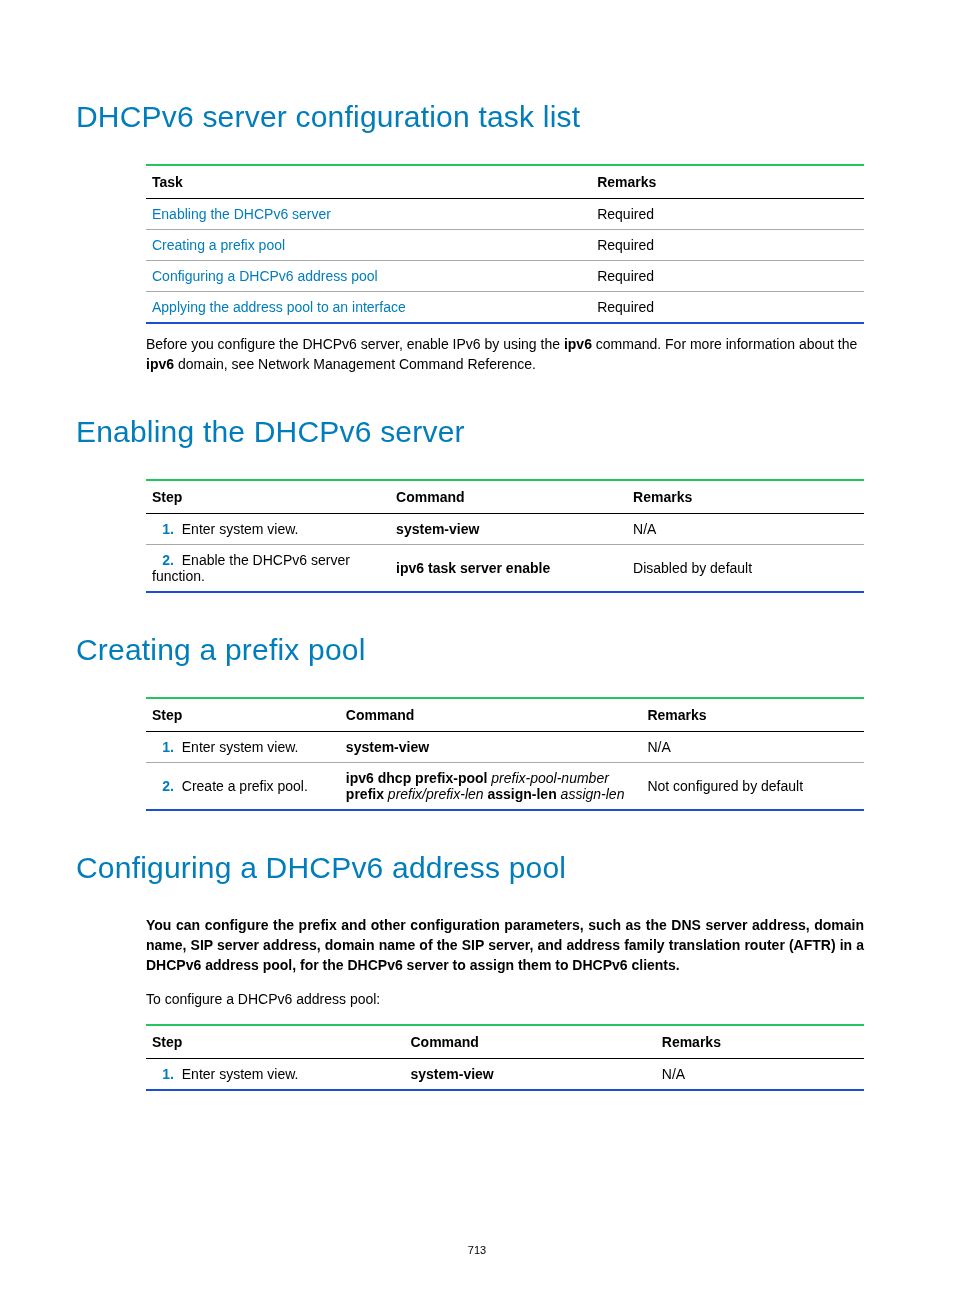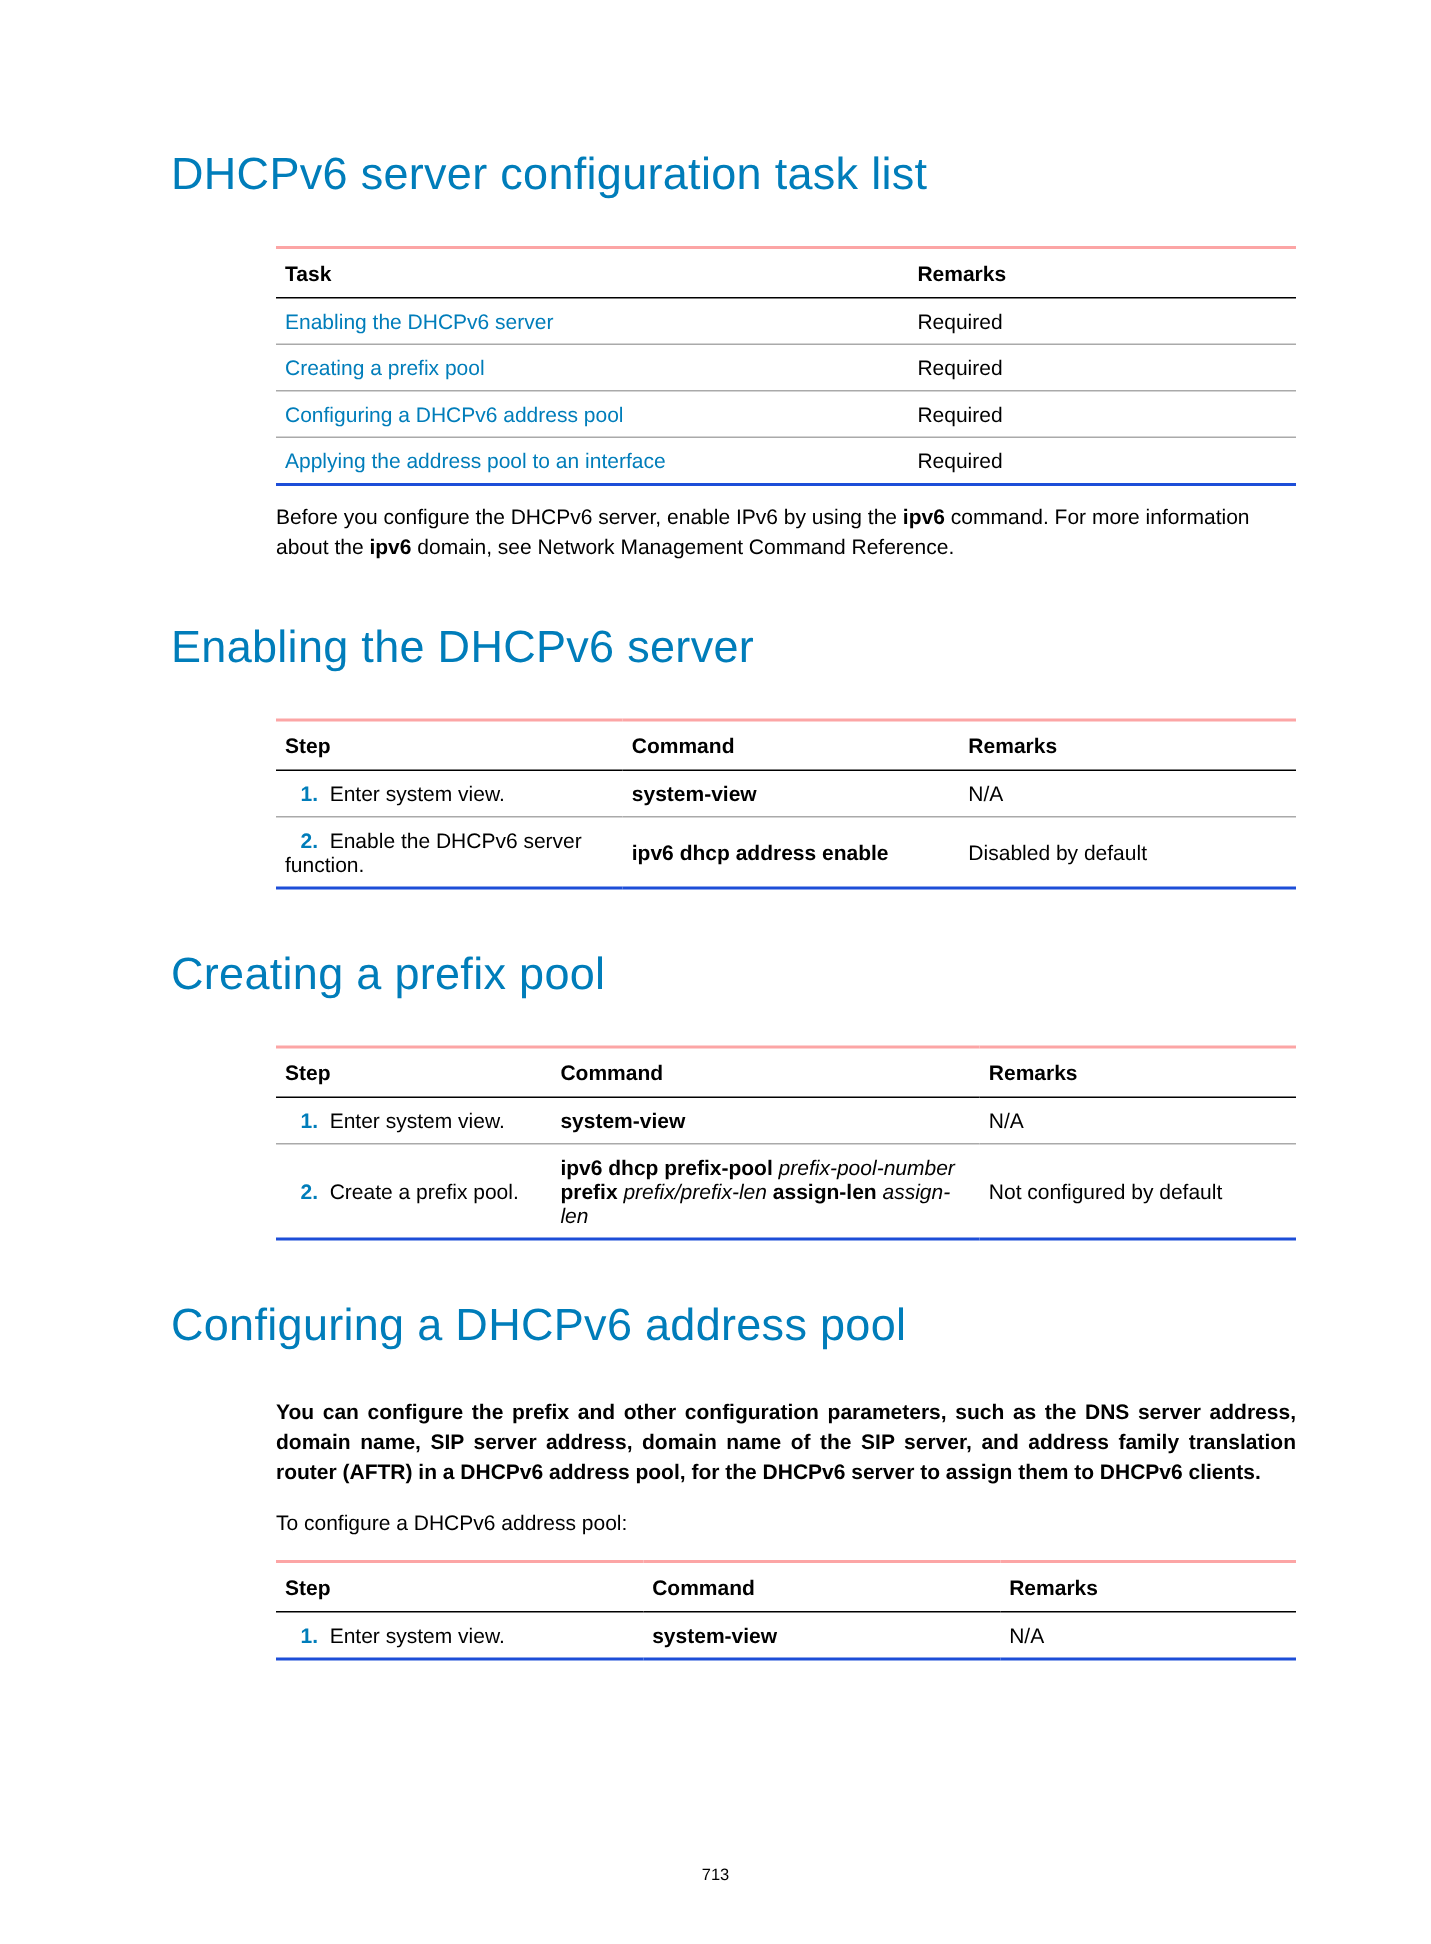--- a/index.html
+++ b/index.html
@@ -7,21 +7,21 @@
     padding: 0;
     font-family: "Futura", "Century Gothic", "Trebuchet MS", Arial, sans-serif;
     background: #fff;
     color: #000;
   }
   .page {
     width: 954px;
     height: 1296px;
     position: relative;
     box-sizing: border-box;
-    padding: 100px 90px 60px 114px;
+    padding: 100px 90px 60px 76px;
   }
   h1 {
     color: #007dba;
     font-weight: 400;
     font-size: 30px;
     margin: 0 0 30px 0;
     letter-spacing: 0.2px;
   }
   h1.tight { margin-top: 40px; }
   .body-text {
@@ -35,21 +35,21 @@
   .bold { font-weight: 700; }
   .italic { }
   table {
     border-collapse: collapse;
     width: calc(100% - 70px);
     margin-left: 70px;
     margin-bottom: 10px;
     font-size: 14px;
   }
   table thead tr {
-    border-top: 2px solid #fca5a5;
+    border-top: 2px solid #22c55e;
     border-bottom: 1.5px solid #000;
   }
   table tbody tr {
     border-bottom: 1px solid #aaa;
   }
   table tbody tr:last-child {
     border-bottom: 2px solid #1d4ed8;
   }
   table th {
     text-align: left;
@@ -141,21 +141,21 @@
     </tr>
       </thead>
     <tbody>
       <tr>
         <td class="step-cell"><span class="step-num">1.</span>&nbsp;&nbsp;<span>Enter system view.</span></td>
         <td><span class="cmd-bold">system-view</span></td>
         <td>N/A</td>
       </tr>
       <tr>
         <td class="step-cell"><span class="step-num">2.</span>&nbsp;&nbsp;<span>Enable the DHCPv6 server function.</span></td>
-        <td><span class="cmd-bold">ipv6 dhcp address enable</span></td>
+        <td><span class="cmd-bold">ipv6 task server enable</span></td>
         <td>Disabled by default</td>
       </tr>
     </tbody>
   </table>
 
   <h1 class="tight">Creating a prefix pool</h1>
   <table class="t3">
     <colgroup>
         <col class="c1">
         <col class="c2">

